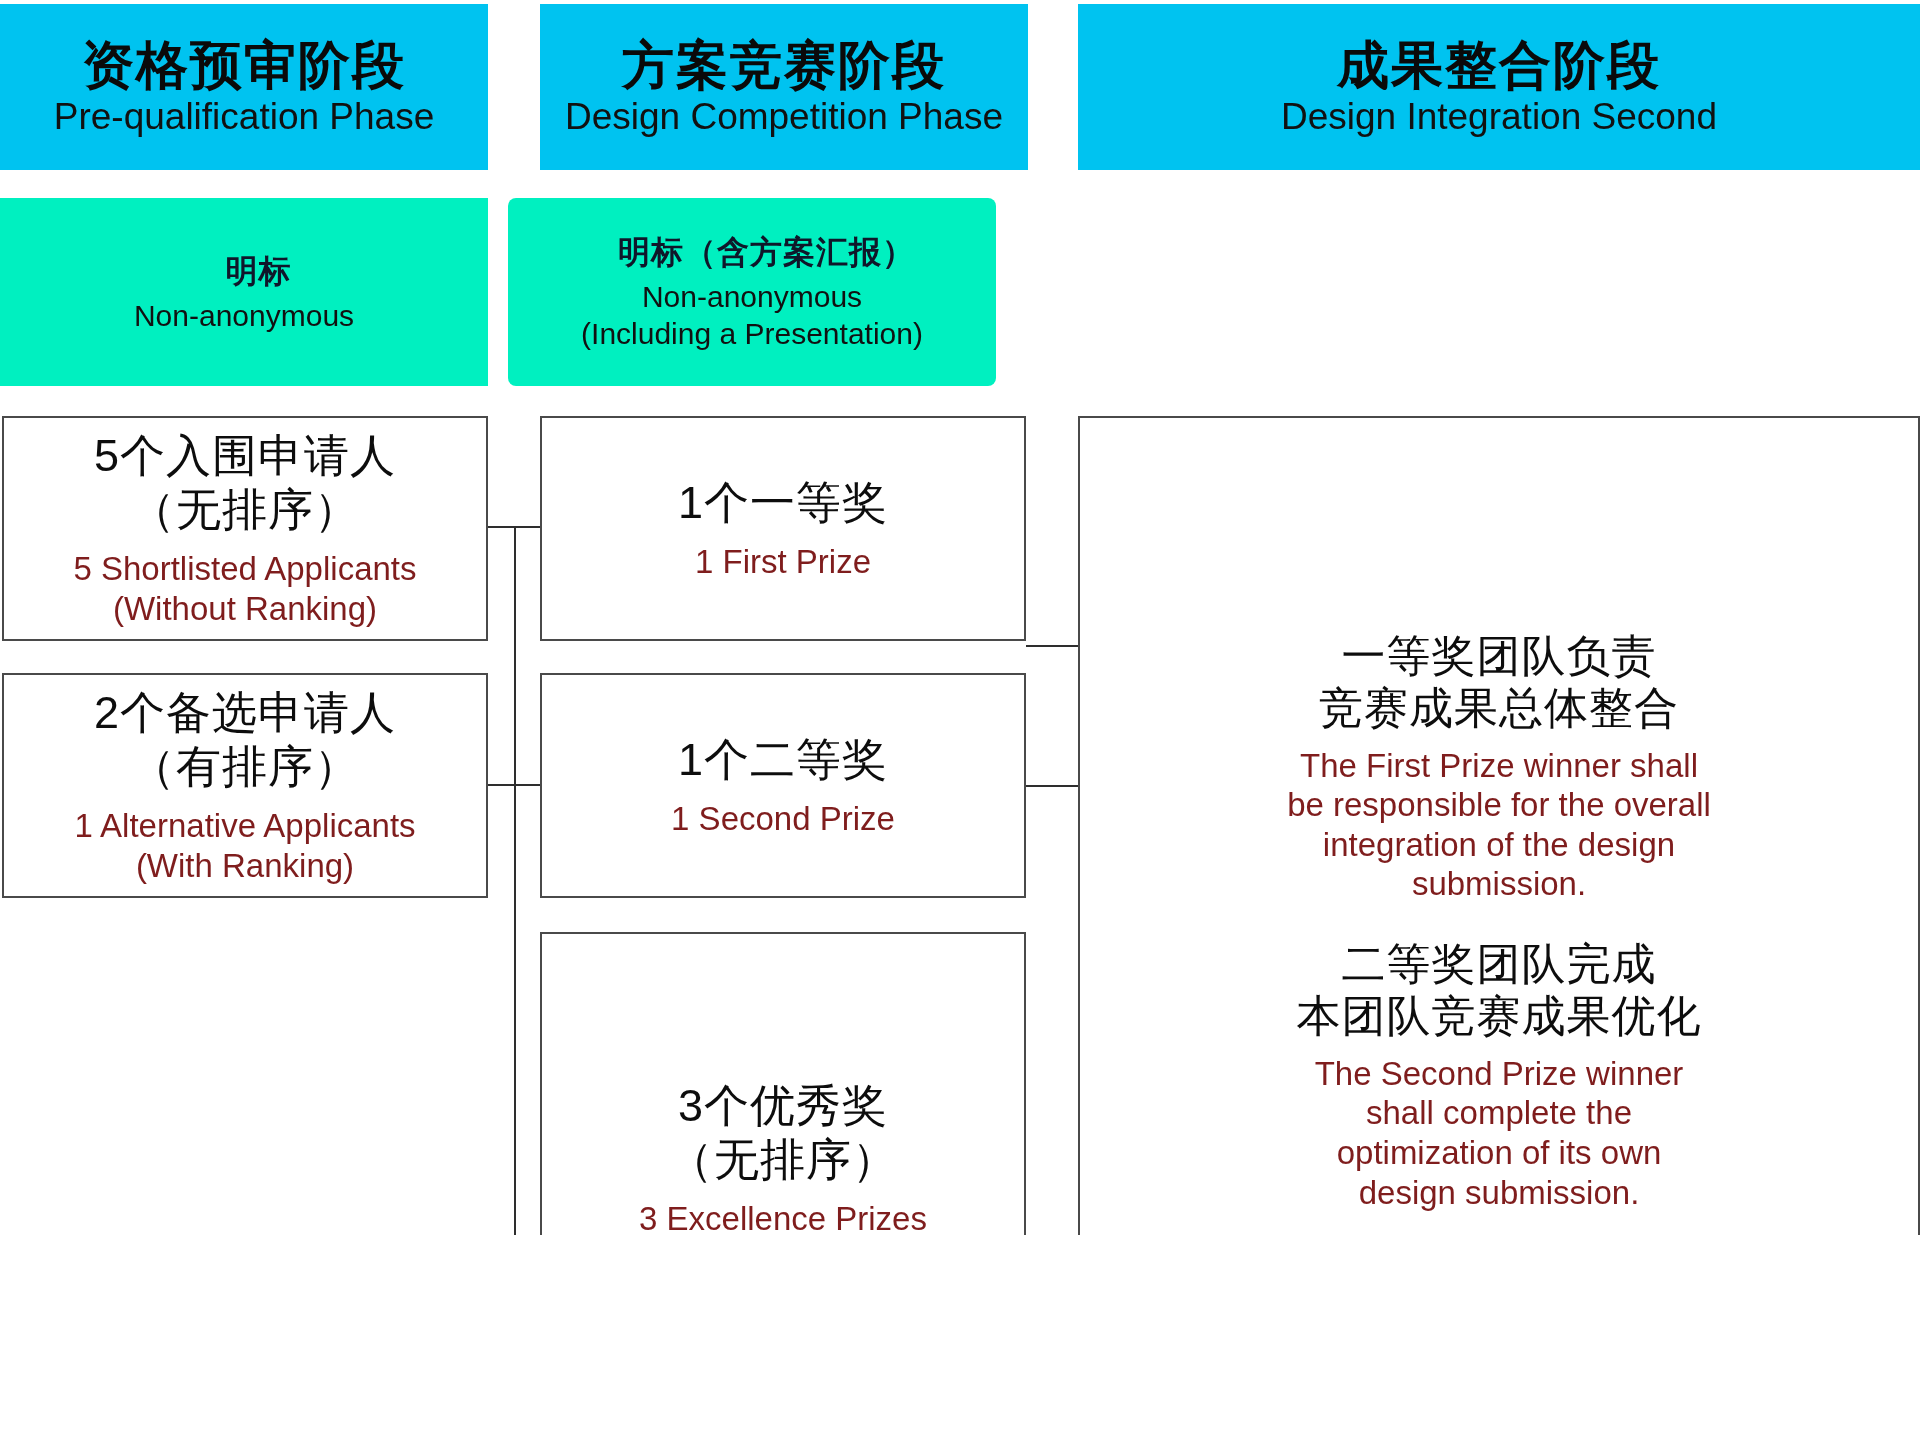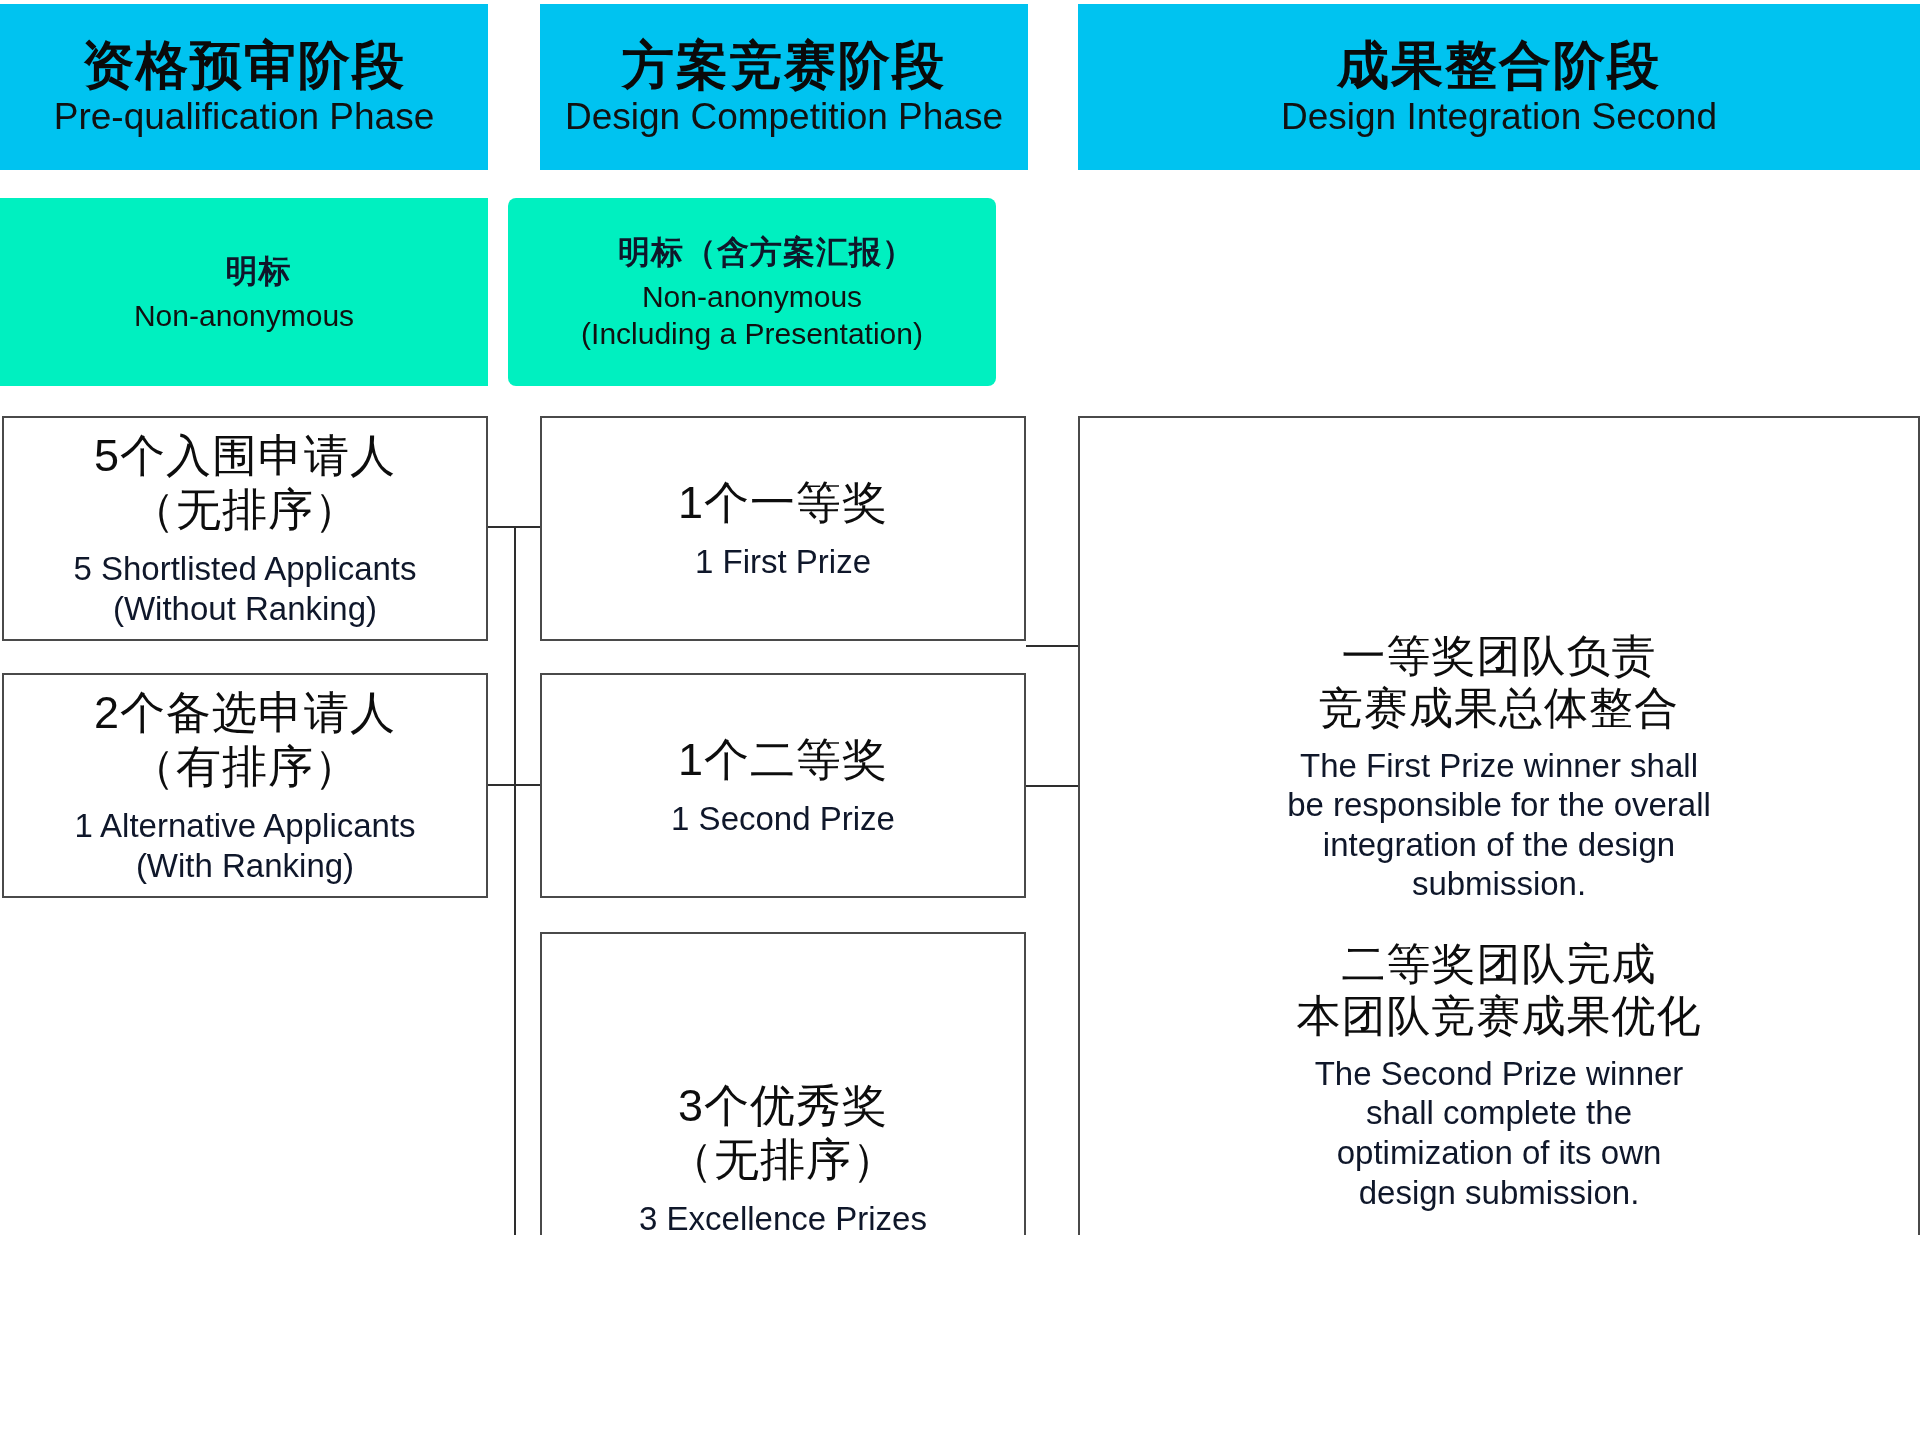--- a/index.html
+++ b/index.html
@@ -87,21 +87,21 @@
     font-size:45px;
     font-weight:400;
     color:#0d0d0d;
     line-height:1.20;
     letter-spacing:1px;
     white-space:nowrap;
   }
   .card .en{
     font-size:33px;
     font-weight:400;
-    color:#0f172a;
+    color:#7f1d1d;
     line-height:1.20;
     white-space:nowrap;
   }
   .card .gap-sm{height:12px;}
 
   
   .card.integration{
     justify-content:center;
     padding:10px 22px;
     text-align:center;

